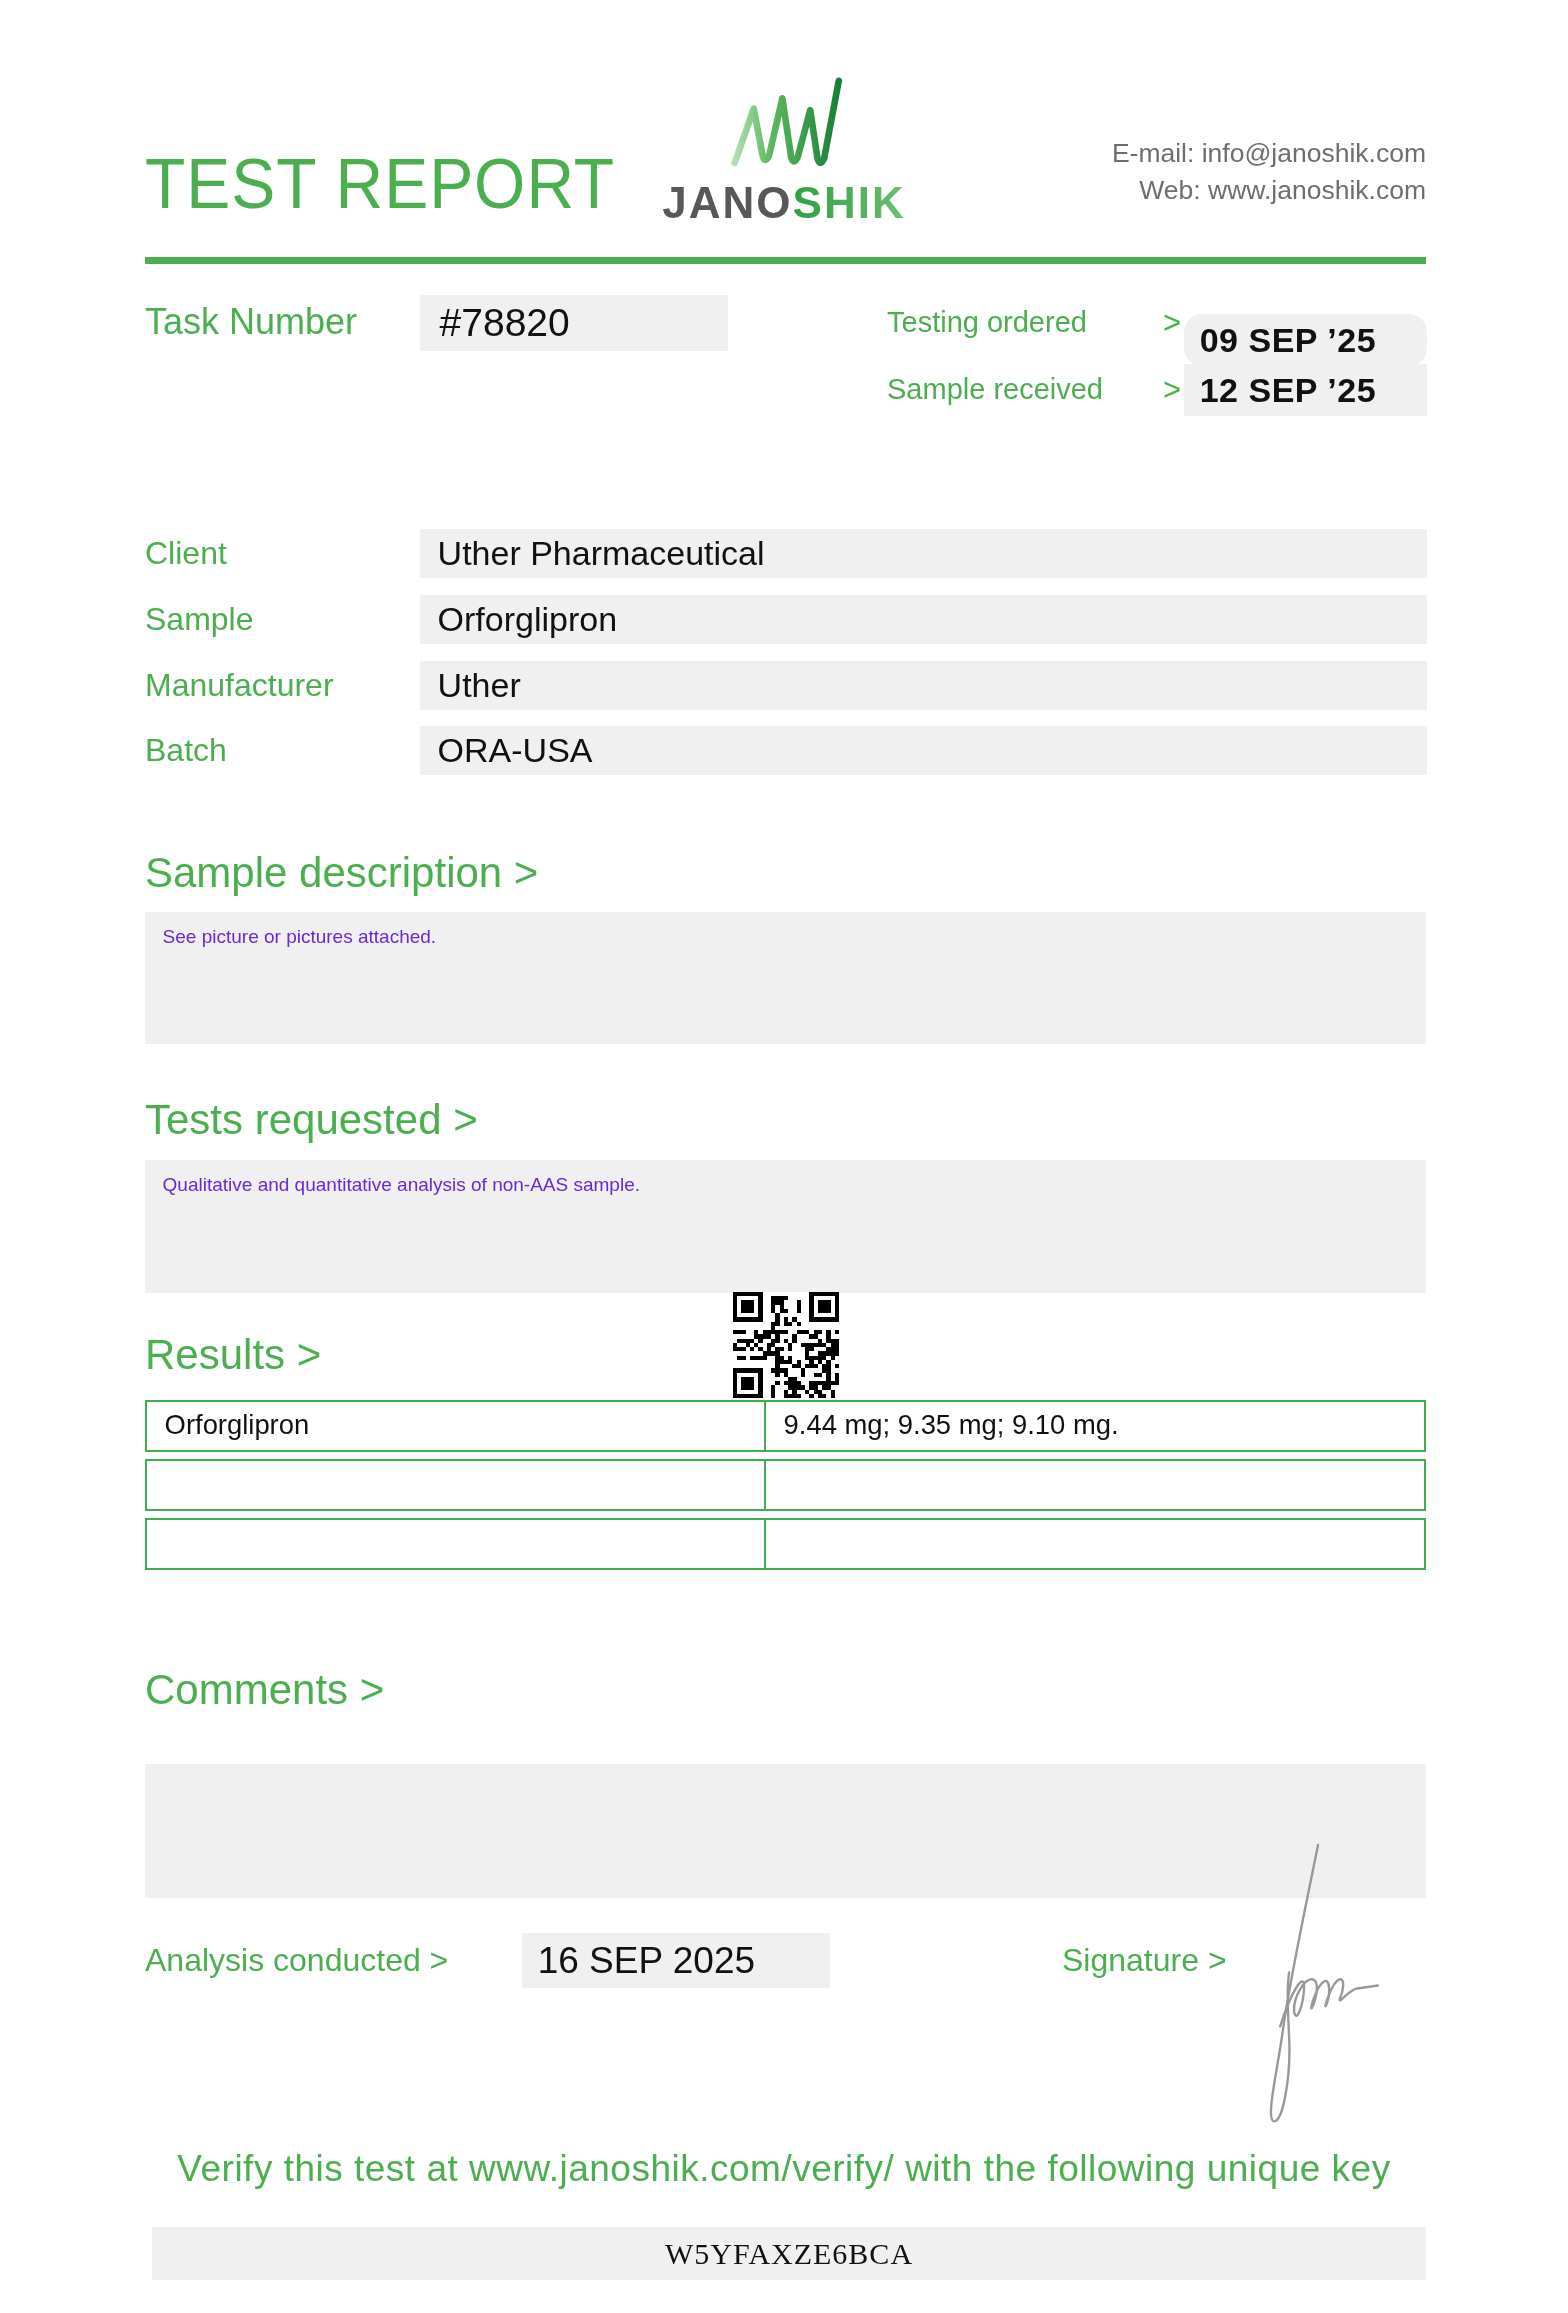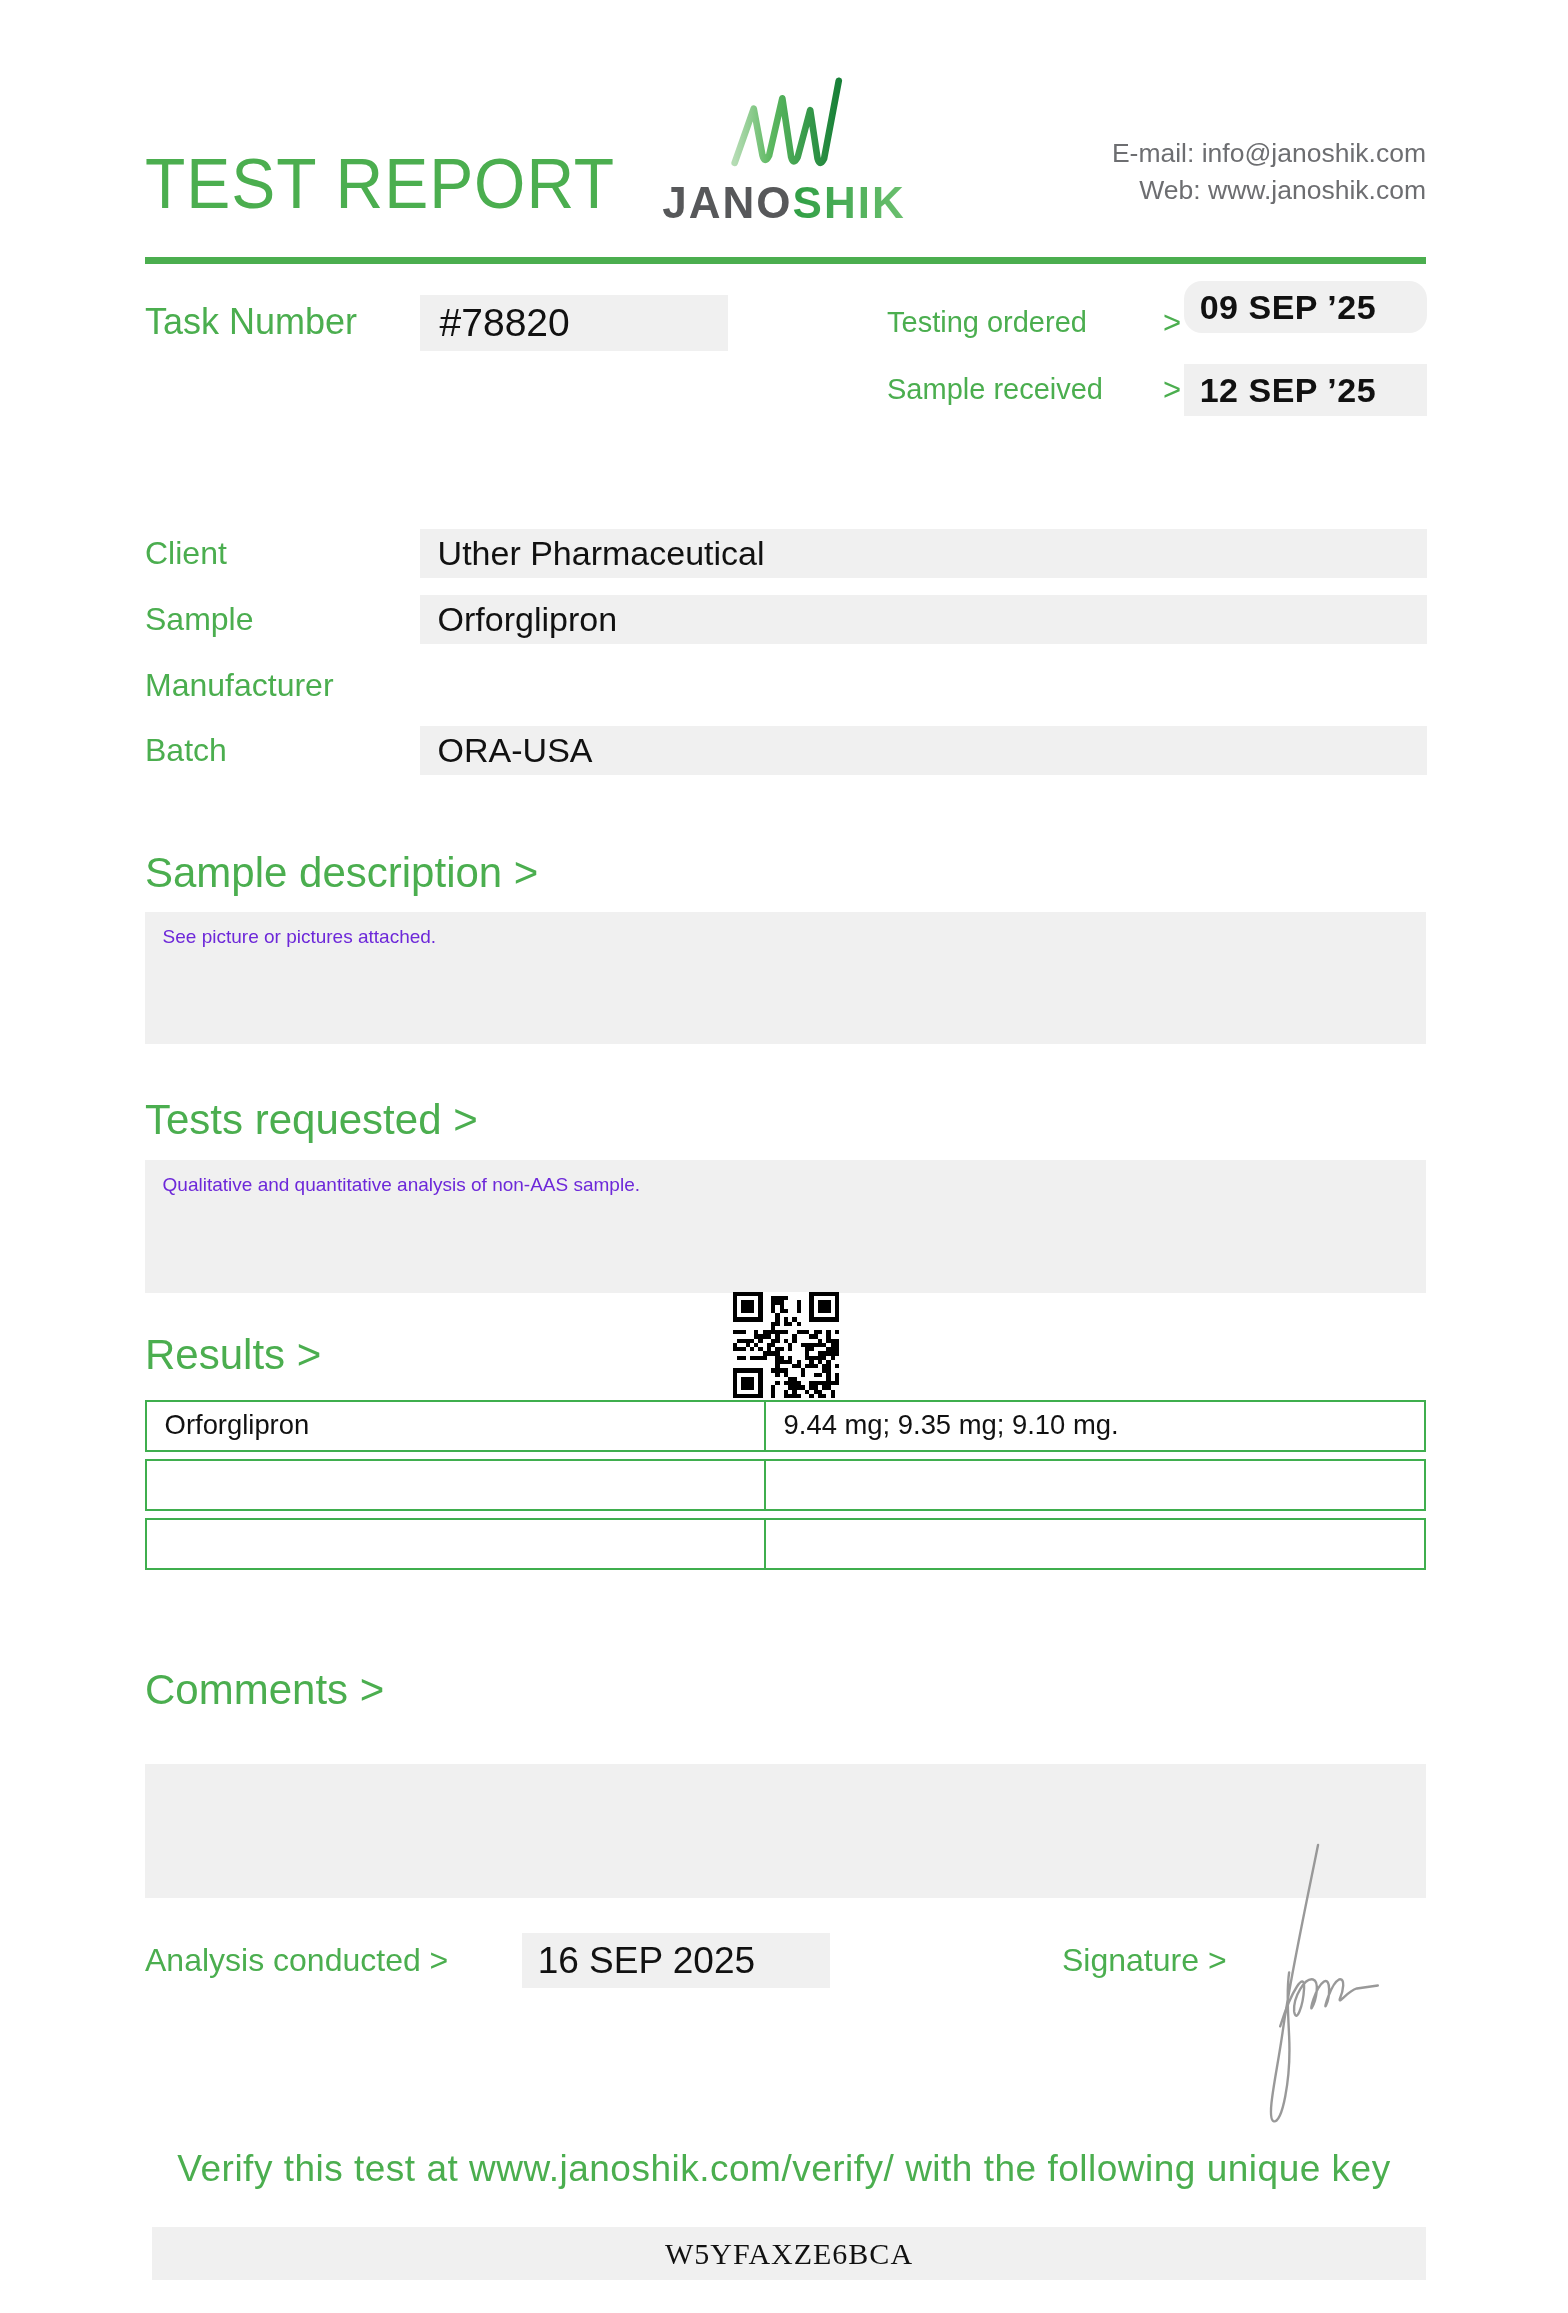--- a/index.html
+++ b/index.html
@@ -27,21 +27,21 @@
   .task-label { position:absolute; left:145px; top:294px; height:56px; line-height:56px; font-size:36px; color:#4bae4f; }
   .task-box { position:absolute; left:420px; top:295px; width:308px; height:56px; background:#f0f0f0;
               font-size:39px; line-height:56px; padding-left:19.6px; color:#111; }
   .date-row-label { position:absolute; left:887px; width:294px; height:51px; display:flex; justify-content:space-between; align-items:center;
                     color:#4bae4f; font-size:29px; }
   .date-row-label .arrow { font-size:31px; }
   .ordered-label { top:297px; }
   .received-label { top:364px; }
   .date-box { position:absolute; left:1184px; width:243px; height:52px; background:#f0f0f0;
               font-size:34px; font-weight:bold; line-height:52px; padding-left:15.7px; color:#111; letter-spacing:0.5px; }
-  .ordered-box { top:281px;border-radius:18px; }
+  .ordered-box { top:314px;border-radius:18px; }
   .received-box { top:364px; }
 
   
   .info-label { position:absolute; left:145px; height:49px; line-height:49px; font-size:32px; color:#4bae4f; }
   .info-box { position:absolute; left:420px; width:1007px; height:49px; background:#f0f0f0;
               font-size:34px; line-height:49px; padding-left:17.6px; color:#111; }
   .r0 { top:529px; } .r1 { top:595px; } .r2 { top:661px; } .r3 { top:726px; }
 
   
   .sec-heading { position:absolute; left:145px; font-size:42px; color:#4bae4f; }
@@ -115,20 +115,21 @@
     <span>Sample received</span>
     <span class="arrow">&gt;</span>
   </div>
   <div class="date-box received-box">12 SEP ’25</div>
 
   <div class="info-label r0">Client</div>
   <div class="info-box r0">Uther Pharmaceutical</div>
   <div class="info-label r1">Sample</div>
   <div class="info-box r1">Orforglipron</div>
   <div class="info-label r2">Manufacturer</div>
+  <div class="info-box r2">Uther</div>
   <div class="info-label r3">Batch</div>
   <div class="info-box r3">ORA-USA</div>
 
   <div class="sec-heading desc-heading">Sample description &gt;</div>
   <div class="sec-box desc-box">See picture or pictures attached.</div>
 
   <div class="sec-heading tests-heading">Tests requested &gt;</div>
   <div class="sec-box tests-box">Qualitative and quantitative analysis of non-AAS sample.</div>
 
   <svg id="qr" class="qr" viewBox="0 0 100 100" shape-rendering="crispEdges">

